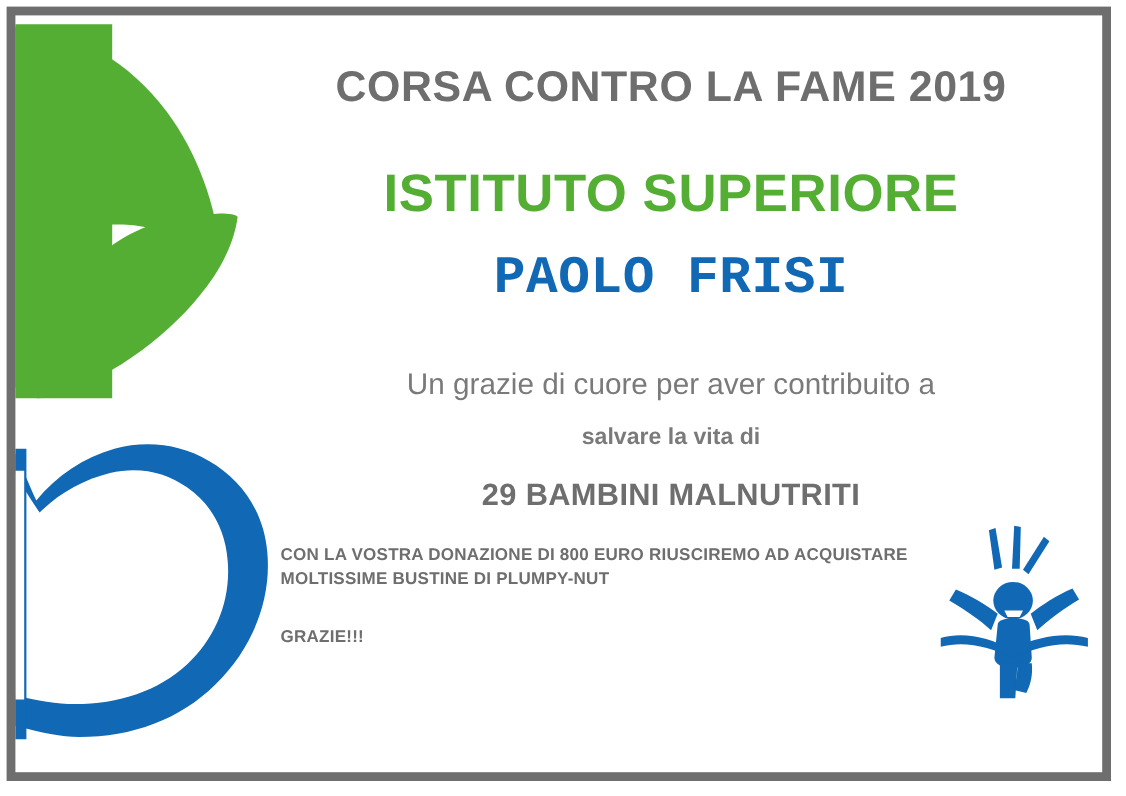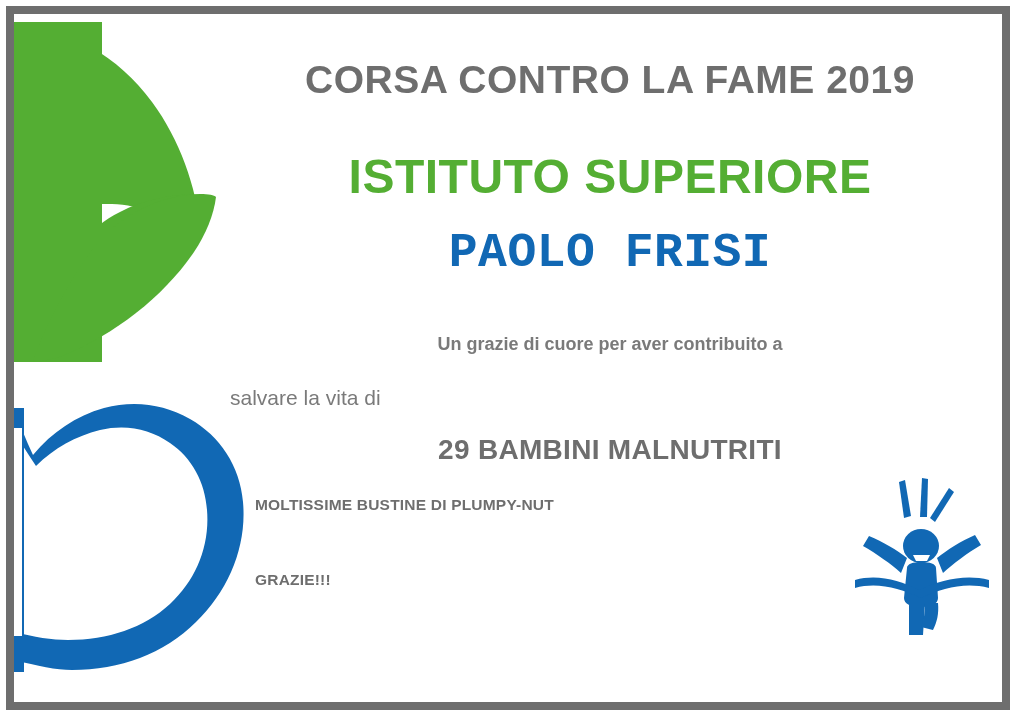--- a/index.html
+++ b/index.html
@@ -86,32 +86,33 @@
     line-height: 1.05;
     white-space: nowrap;
     font-family: Liberation Mono, monospace;
   }
   .thanks-line-1 {
     position: absolute;
     left: 230px;
     top: 334px;
     width: 760px;
     text-align: center;
-    font-size: 18px;
-    font-weight: bold;
+    font-size: 27px;
+    font-weight: normal;
     color: #7a7a7a;
     white-space: nowrap;
   }
   .thanks-line-2 {
     position: absolute;
     left: 230px;
     top: 386px;
     width: 760px;
+    text-align: center;
     font-size: 21px;
-    font-weight: normal;
+    font-weight: bold;
     color: #7a7a7a;
     white-space: nowrap;
   }
   .children-count {
     position: absolute;
     left: 230px;
     top: 434px;
     width: 760px;
     text-align: center;
     font-size: 28px;
@@ -270,19 +271,20 @@
 
     <div class="school-line-2">PAOLO FRISI</div>
 
     <div class="thanks-line-1">Un grazie di cuore per aver contribuito a</div>
 
     <div class="thanks-line-2">salvare la vita di</div>
 
     <div class="children-count">29 BAMBINI MALNUTRITI</div>
 
     <div class="donation-note">
+      <span class="nline">CON LA VOSTRA DONAZIONE DI 800 EURO RIUSCIREMO AD ACQUISTARE</span>
       <span class="nline">MOLTISSIME BUSTINE DI PLUMPY-NUT</span>
     </div>
 
     <div class="grazie">GRAZIE!!!</div>
 
   </div>
 </div>
 
 </body></html>

